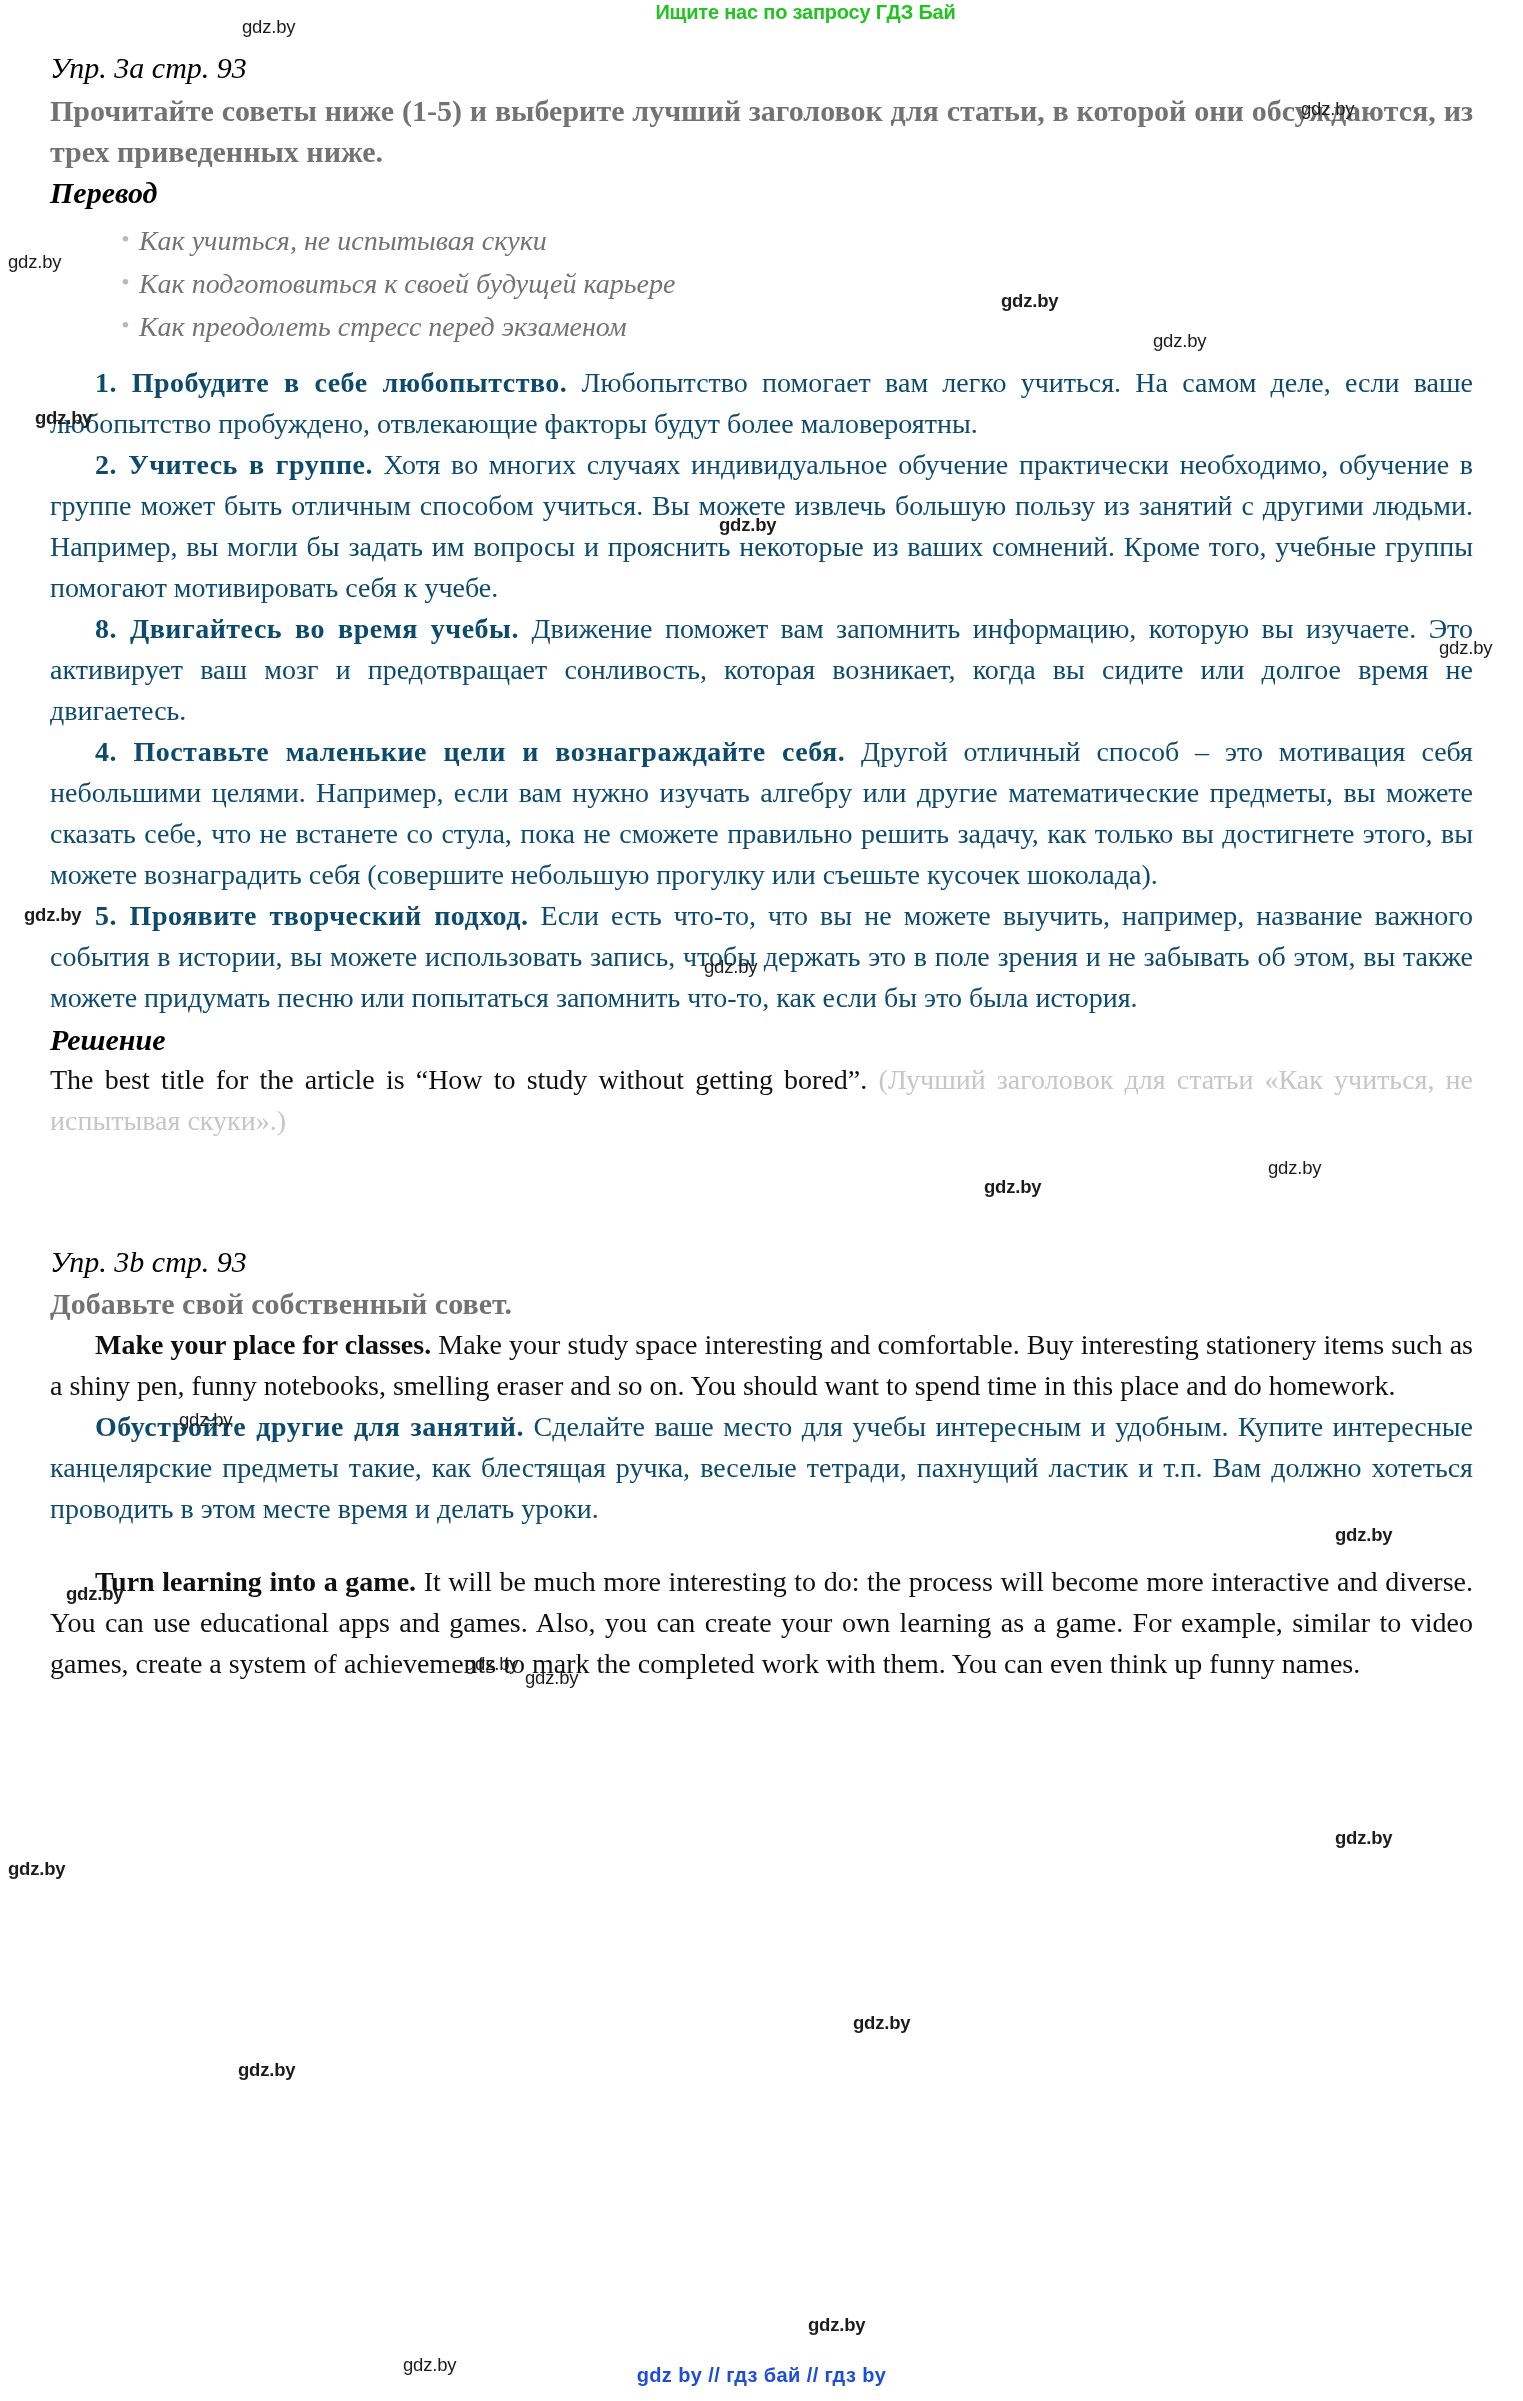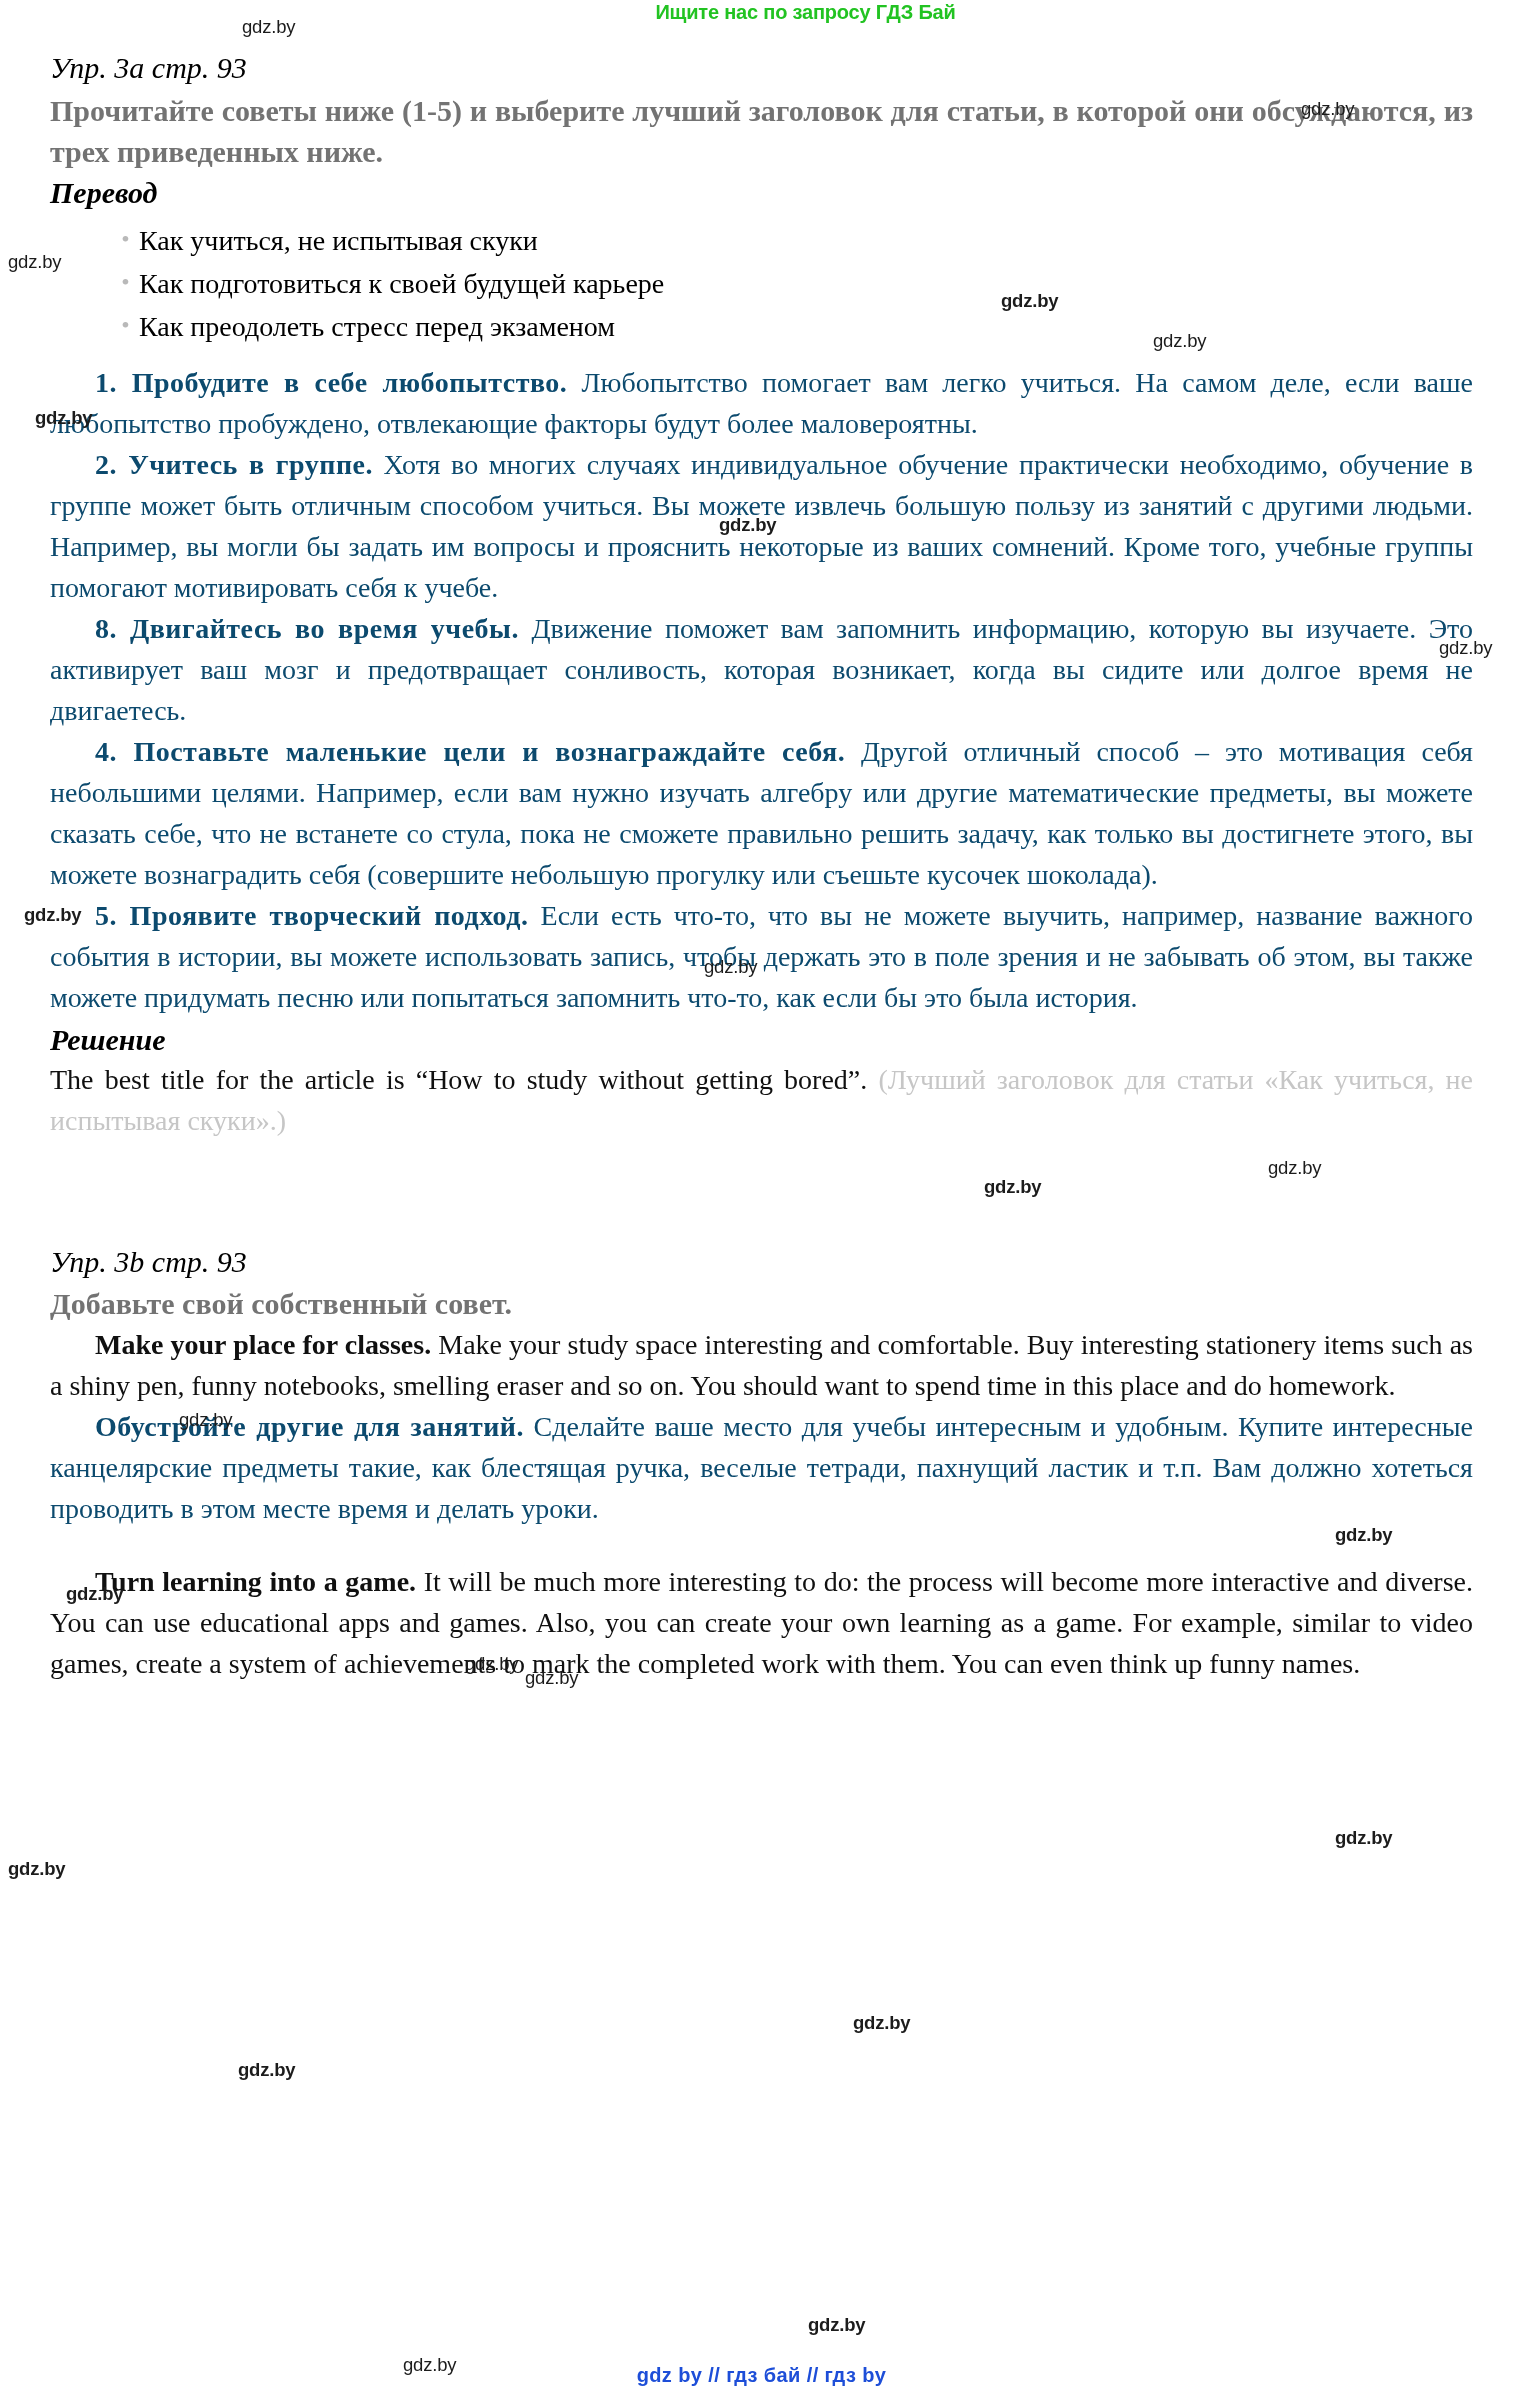--- a/index.html
+++ b/index.html
@@ -75,23 +75,24 @@
     margin: 1.6px 0 0 0;
   }
 
   .trans-list {
     list-style: none;
     margin: 6.4px 0 0 0;
     padding: 0 0 0 89px;
   }
   .trans-list li {
     position: relative;
+    font-style: italic;
     font-size: 28px;
     line-height: 43px;
-    color: #000000;
+    color: #737373;
     white-space: nowrap;
   }
   .trans-list li::before {
     content: "\2022";
     position: absolute;
     left: -17.7px;
     top: -0.8px;
     color: #b9b9b9;
     font-size: 24px;
     font-style: normal;

